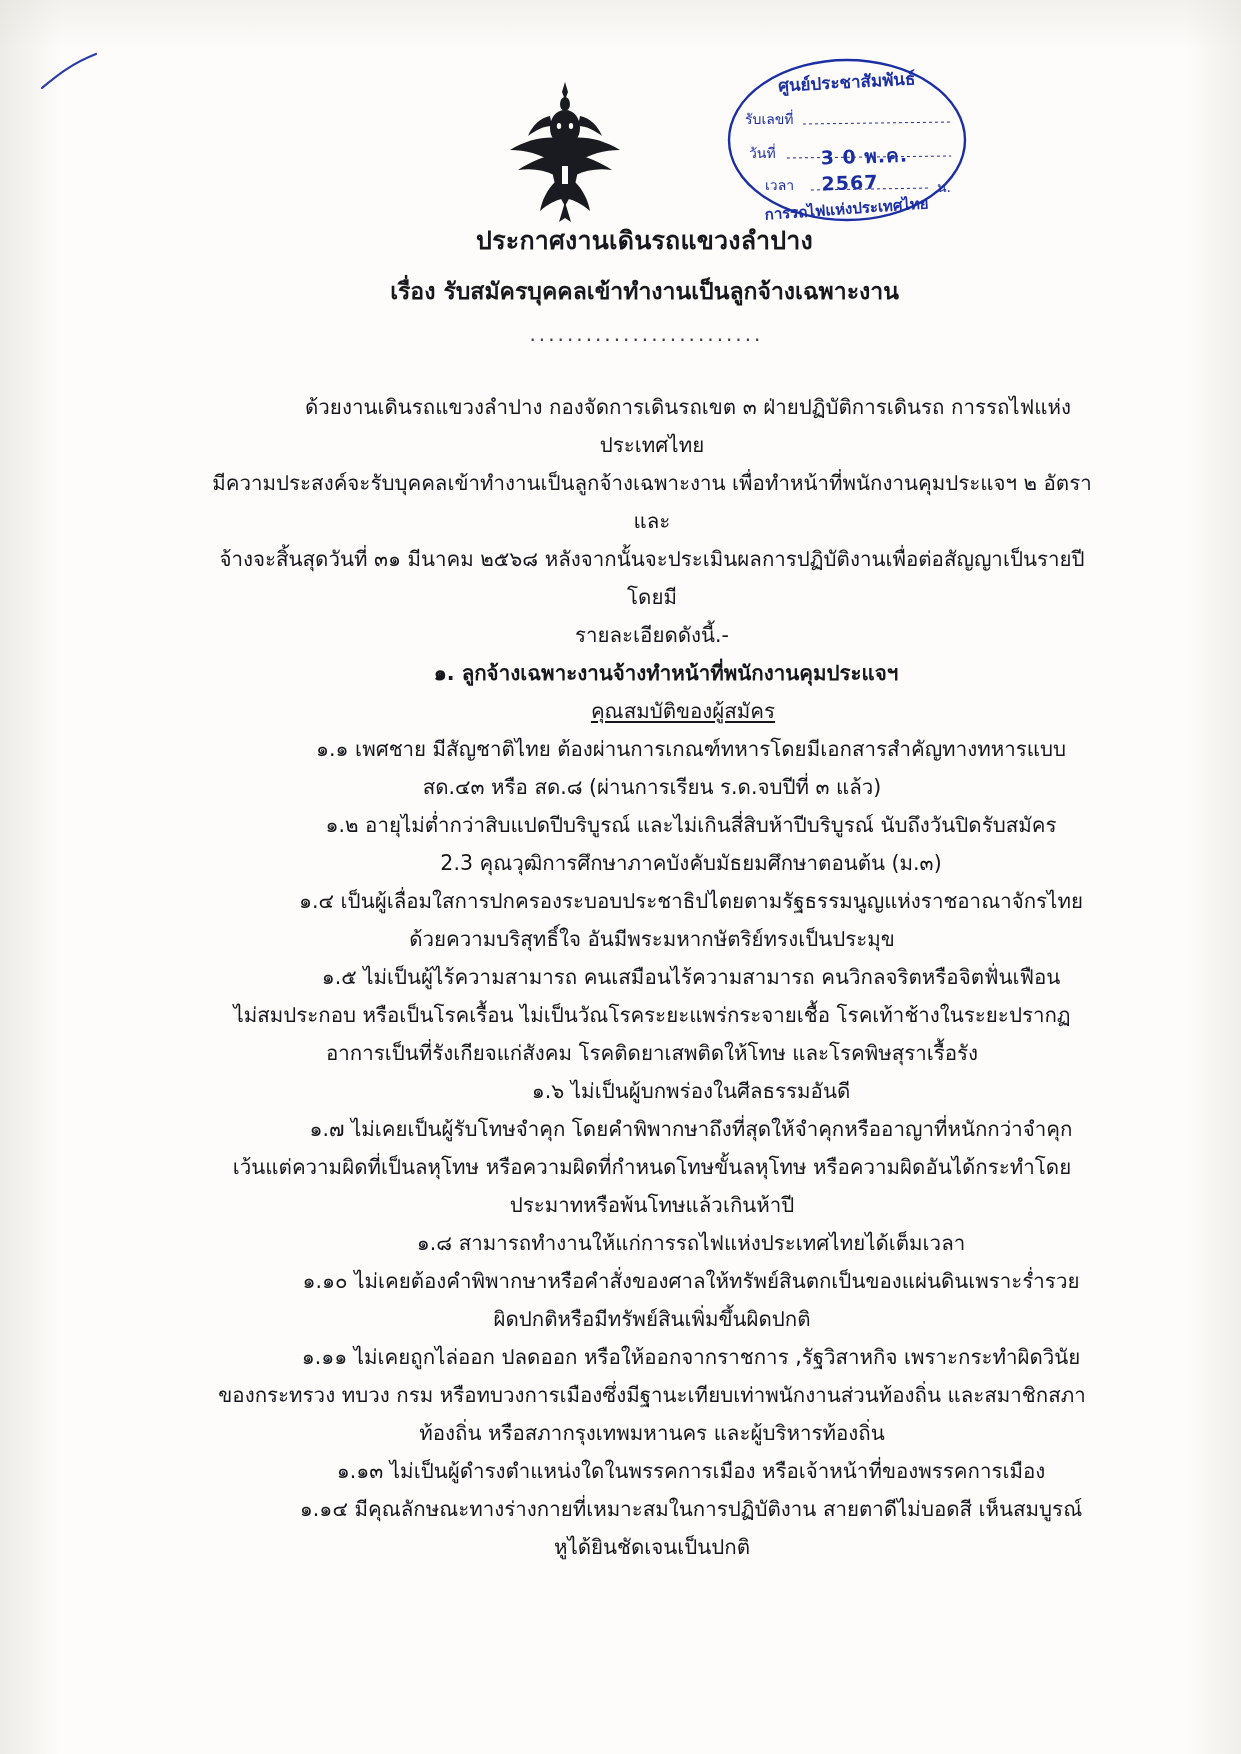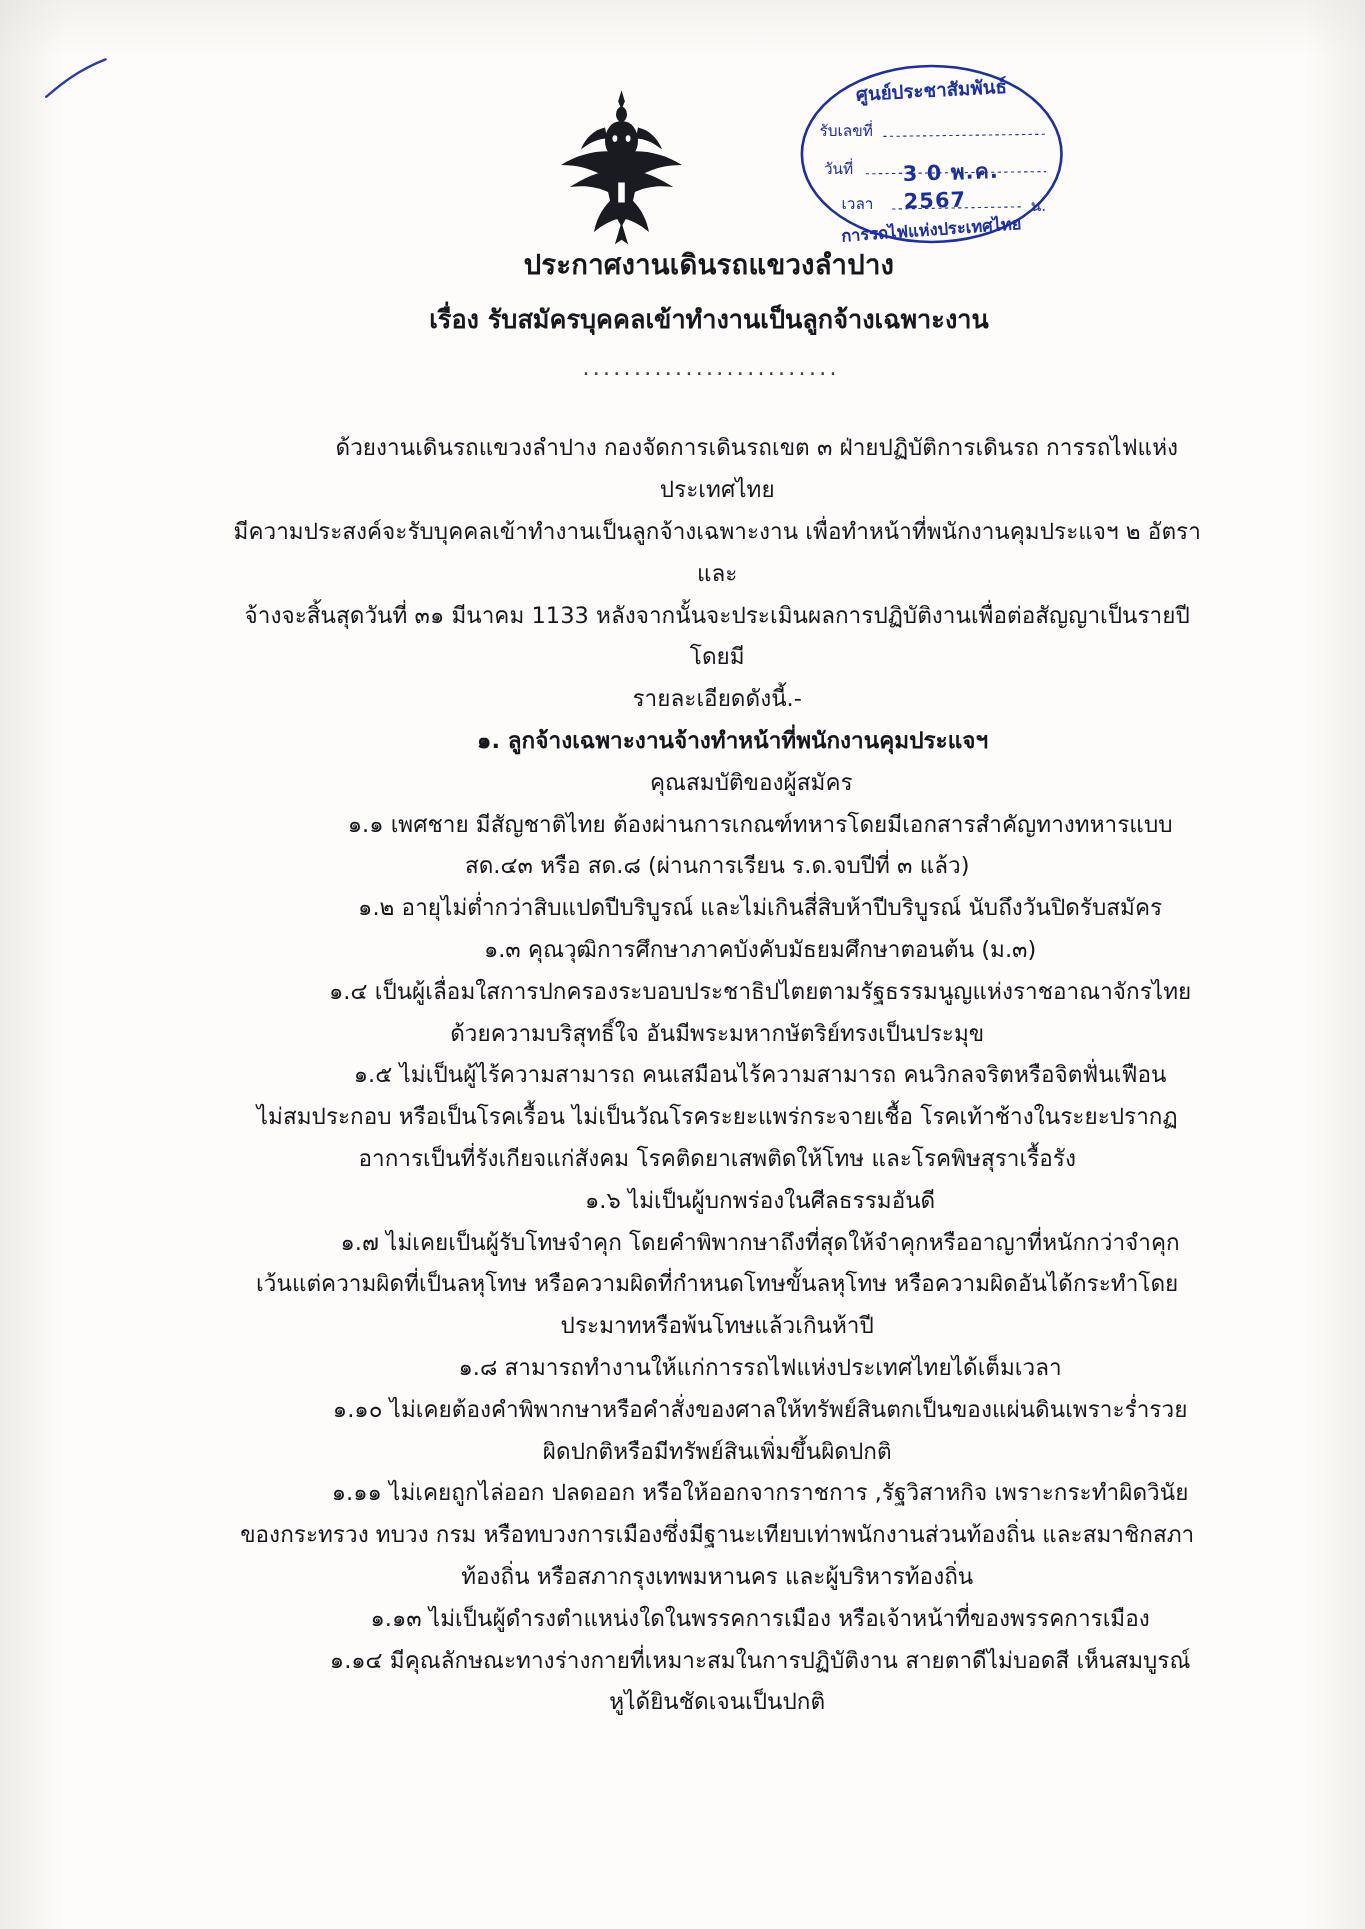--- a/index.html
+++ b/index.html
@@ -128,20 +128,21 @@
   .p-intro {
     text-indent: 0;
   }
   .indent-3 { padding-left: 78px; }
   .heading-item {
     padding-left: 28px;
     font-weight: bold;
   }
   .sub-underline {
     padding-left: 62px;
+    text-decoration: underline;
     text-underline-offset: 3px;
   }
 </style>
 </head>
 <body>
 
 <div class="page">
   <div class="paper-tint"></div>
 
   <div class="content">
@@ -198,31 +199,31 @@
 
     <div class="title-block">
       <div class="doc-title">ประกาศงานเดินรถแขวงลำปาง</div>
       <div class="doc-subtitle">เรื่อง  รับสมัครบุคคลเข้าทำงานเป็นลูกจ้างเฉพาะงาน</div>
       <div class="dotline">..................................</div>
     </div>
 
     <div class="body-text">
       <div class="para p-intro" style="text-indent:72px;">ด้วยงานเดินรถแขวงลำปาง  กองจัดการเดินรถเขต ๓   ฝ่ายปฏิบัติการเดินรถ  การรถไฟแห่งประเทศไทย</div>
       <div class="para">มีความประสงค์จะรับบุคคลเข้าทำงานเป็นลูกจ้างเฉพาะงาน      เพื่อทำหน้าที่พนักงานคุมประแจฯ ๒ อัตรา  และ</div>
-      <div class="para">จ้างจะสิ้นสุดวันที่ ๓๑ มีนาคม 1133  หลังจากนั้นจะประเมินผลการปฏิบัติงานเพื่อต่อสัญญาเป็นรายปี  โดยมี</div>
+      <div class="para">จ้างจะสิ้นสุดวันที่ ๓๑ มีนาคม ๒๕๖๘  หลังจากนั้นจะประเมินผลการปฏิบัติงานเพื่อต่อสัญญาเป็นรายปี  โดยมี</div>
       <div class="para">รายละเอียดดังนี้.-</div>
 
       <div class="para heading-item">๑. ลูกจ้างเฉพาะงานจ้างทำหน้าที่พนักงานคุมประแจฯ</div>
       <div class="para sub-underline">คุณสมบัติของผู้สมัคร</div>
 
       <div class="para indent-3">๑.๑   เพศชาย มีสัญชาติไทย ต้องผ่านการเกณฑ์ทหารโดยมีเอกสารสำคัญทางทหารแบบ</div>
       <div class="para">สด.๔๓ หรือ สด.๘ (ผ่านการเรียน ร.ด.จบปีที่ ๓ แล้ว)</div>
 
       <div class="para indent-3">๑.๒    อายุไม่ต่ำกว่าสิบแปดปีบริบูรณ์ และไม่เกินสี่สิบห้าปีบริบูรณ์ นับถึงวันปิดรับสมัคร</div>
-      <div class="para indent-3">๑.๓   คุณวุฒิการศึกษาภาคบังคับมัธยมศึกษาตอนต้น (ม.๓)</div>
+      <div class="para indent-3">2.3   คุณวุฒิการศึกษาภาคบังคับมัธยมศึกษาตอนต้น (ม.๓)</div>
 
       <div class="para indent-3">๑.๔   เป็นผู้เลื่อมใสการปกครองระบอบประชาธิปไตยตามรัฐธรรมนูญแห่งราชอาณาจักรไทย</div>
       <div class="para">ด้วยความบริสุทธิ์ใจ อันมีพระมหากษัตริย์ทรงเป็นประมุข</div>
 
       <div class="para indent-3">๑.๕   ไม่เป็นผู้ไร้ความสามารถ  คนเสมือนไร้ความสามารถ   คนวิกลจริตหรือจิตฟั่นเฟือน</div>
       <div class="para">ไม่สมประกอบ หรือเป็นโรคเรื้อน ไม่เป็นวัณโรคระยะแพร่กระจายเชื้อ   โรคเท้าช้างในระยะปรากฏ</div>
       <div class="para">อาการเป็นที่รังเกียจแก่สังคม โรคติดยาเสพติดให้โทษ   และโรคพิษสุราเรื้อรัง</div>
 
       <div class="para indent-3">๑.๖   ไม่เป็นผู้บกพร่องในศีลธรรมอันดี</div>
 

